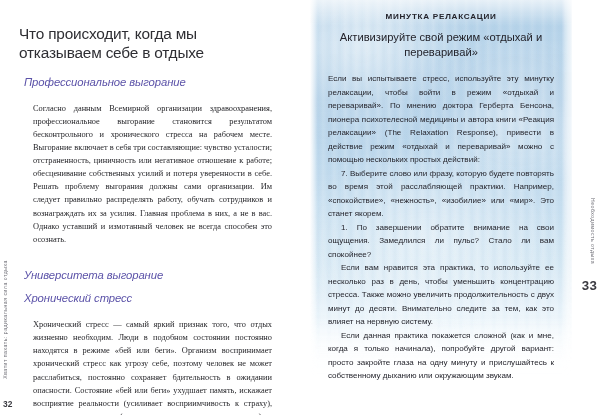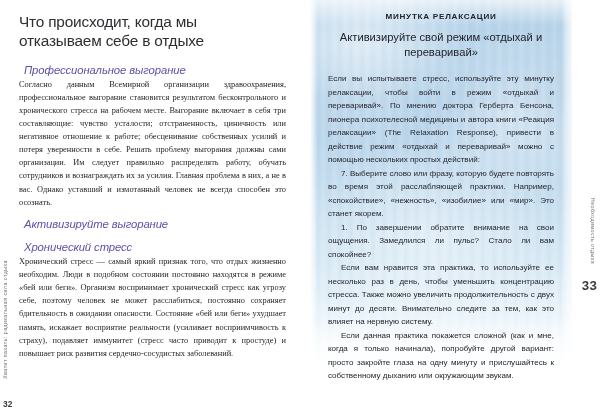--- a/index.html
+++ b/index.html
@@ -15,21 +15,21 @@
     width: 600px; height: 415px;
     background: #ffffff;
     display: flex;
   }
 
   
   .page-left {
     position: relative;
     width: 300px; height: 415px;
     background: #ffffff;
-    padding: 12px 14px 0 19px;
+    padding: 24px 14px 0 19px;
   }
   .page-title {
     font-family: "Liberation Sans", sans-serif;
     font-size: 15.4px;
     line-height: 1.25;
     font-weight: 400;
     color: #2e2e33;
     letter-spacing: -0.2px;
     margin: 0 0 13px 0;
     max-width: 245px;
@@ -43,21 +43,21 @@
     margin: 0 0 2px 5px;
     letter-spacing: -0.1px;
   }
   .sec-gap { height: 9px; }
   .body-p {
     font-family: "Liberation Serif", serif;
     font-size: 8.35px;
     line-height: 1.575;
     color: #26262a;
     text-align: justify;
-    margin: 0;
+    margin: 14px;
     hyphens: auto;
     -webkit-hyphens: auto;
   }
   .vert-label {
     position: absolute;
     left: 2px;
     bottom: 36px;
     writing-mode: vertical-rl;
     transform: rotate(180deg);
     font-family: "Liberation Sans", sans-serif;
@@ -191,21 +191,21 @@
 
   <div class="page-left">
 
     <h1 class="page-title">Что происходит, когда мы отказываем себе в отдыхе</h1>
 
     <h2 class="subhead">Профессиональное выгорание</h2>
     <p class="body-p">Согласно данным Всемирной организации здравоохранения, профессиональное выгорание становится результатом бесконтрольного и хронического стресса на рабочем месте. Выгорание включает в себя три составляющие: чувство усталости; отстраненность, циничность или негативное отношение к работе; обесценивание собственных усилий и потеря уверенности в себе. Решать проблему выгорания должны сами организации. Им следует правильно распределять работу, обучать сотрудников и вознаграждать их за усилия. Главная проблема в них, а не в вас. Однако уставший и измотанный человек не всегда способен это осознать.</p>
 
     <div class="sec-gap"></div>
 
-    <h2 class="subhead">Активизируйте выгорание</h2>
+    <h2 class="subhead">Университета выгорание</h2>
 
     <div class="sec-gap"></div>
 
     <h2 class="subhead">Хронический стресс</h2>
     <p class="body-p">Хронический стресс — самый яркий признак того, что отдых жизненно необходим. Люди в подобном состоянии постоянно находятся в режиме «бей или беги». Организм воспринимает хронический стресс как угрозу себе, поэтому человек не может расслабиться, постоянно сохраняет бдительность в ожидании опасности. Состояние «бей или беги» ухудшает память, искажает восприятие реальности (усиливает восприимчивость к страху), подавляет иммунитет (стресс часто приводит к простуде) и повышает риск развития сердечно-сосудистых заболеваний.</p>
 
     <div class="vert-label">Хватит пахать: радикальная сила отдыха</div>
     <div class="folio-left">32</div>
   </div>
 

